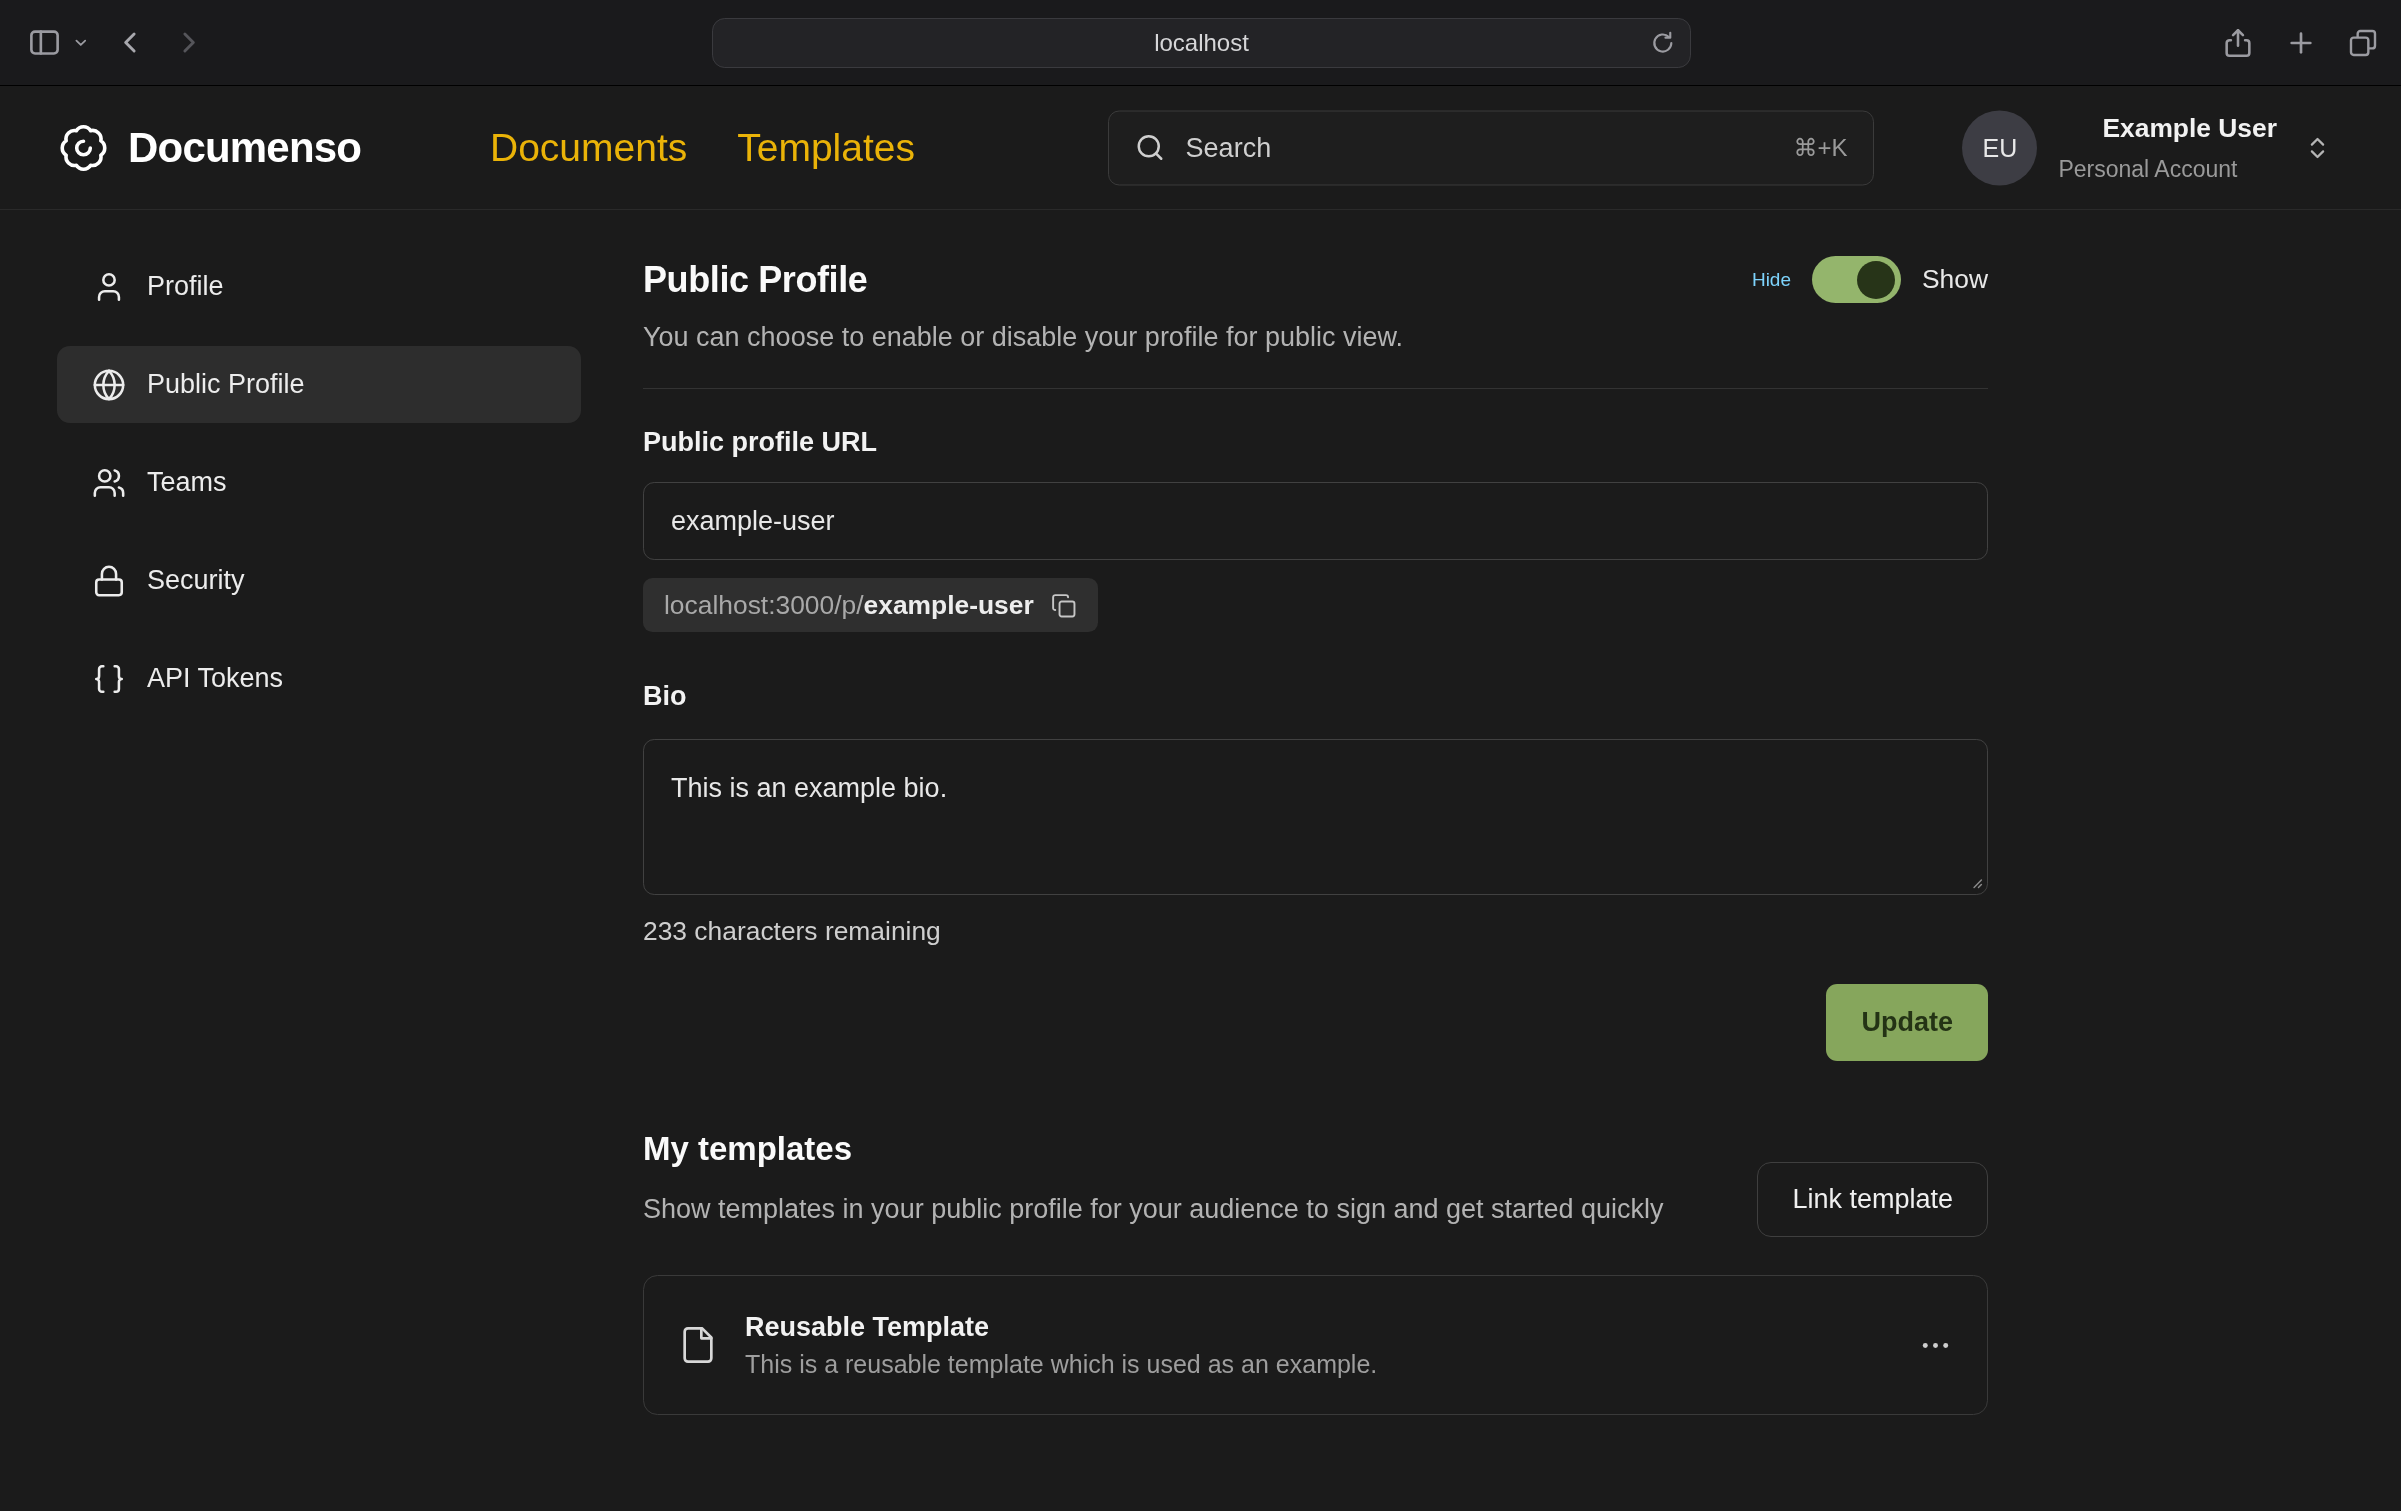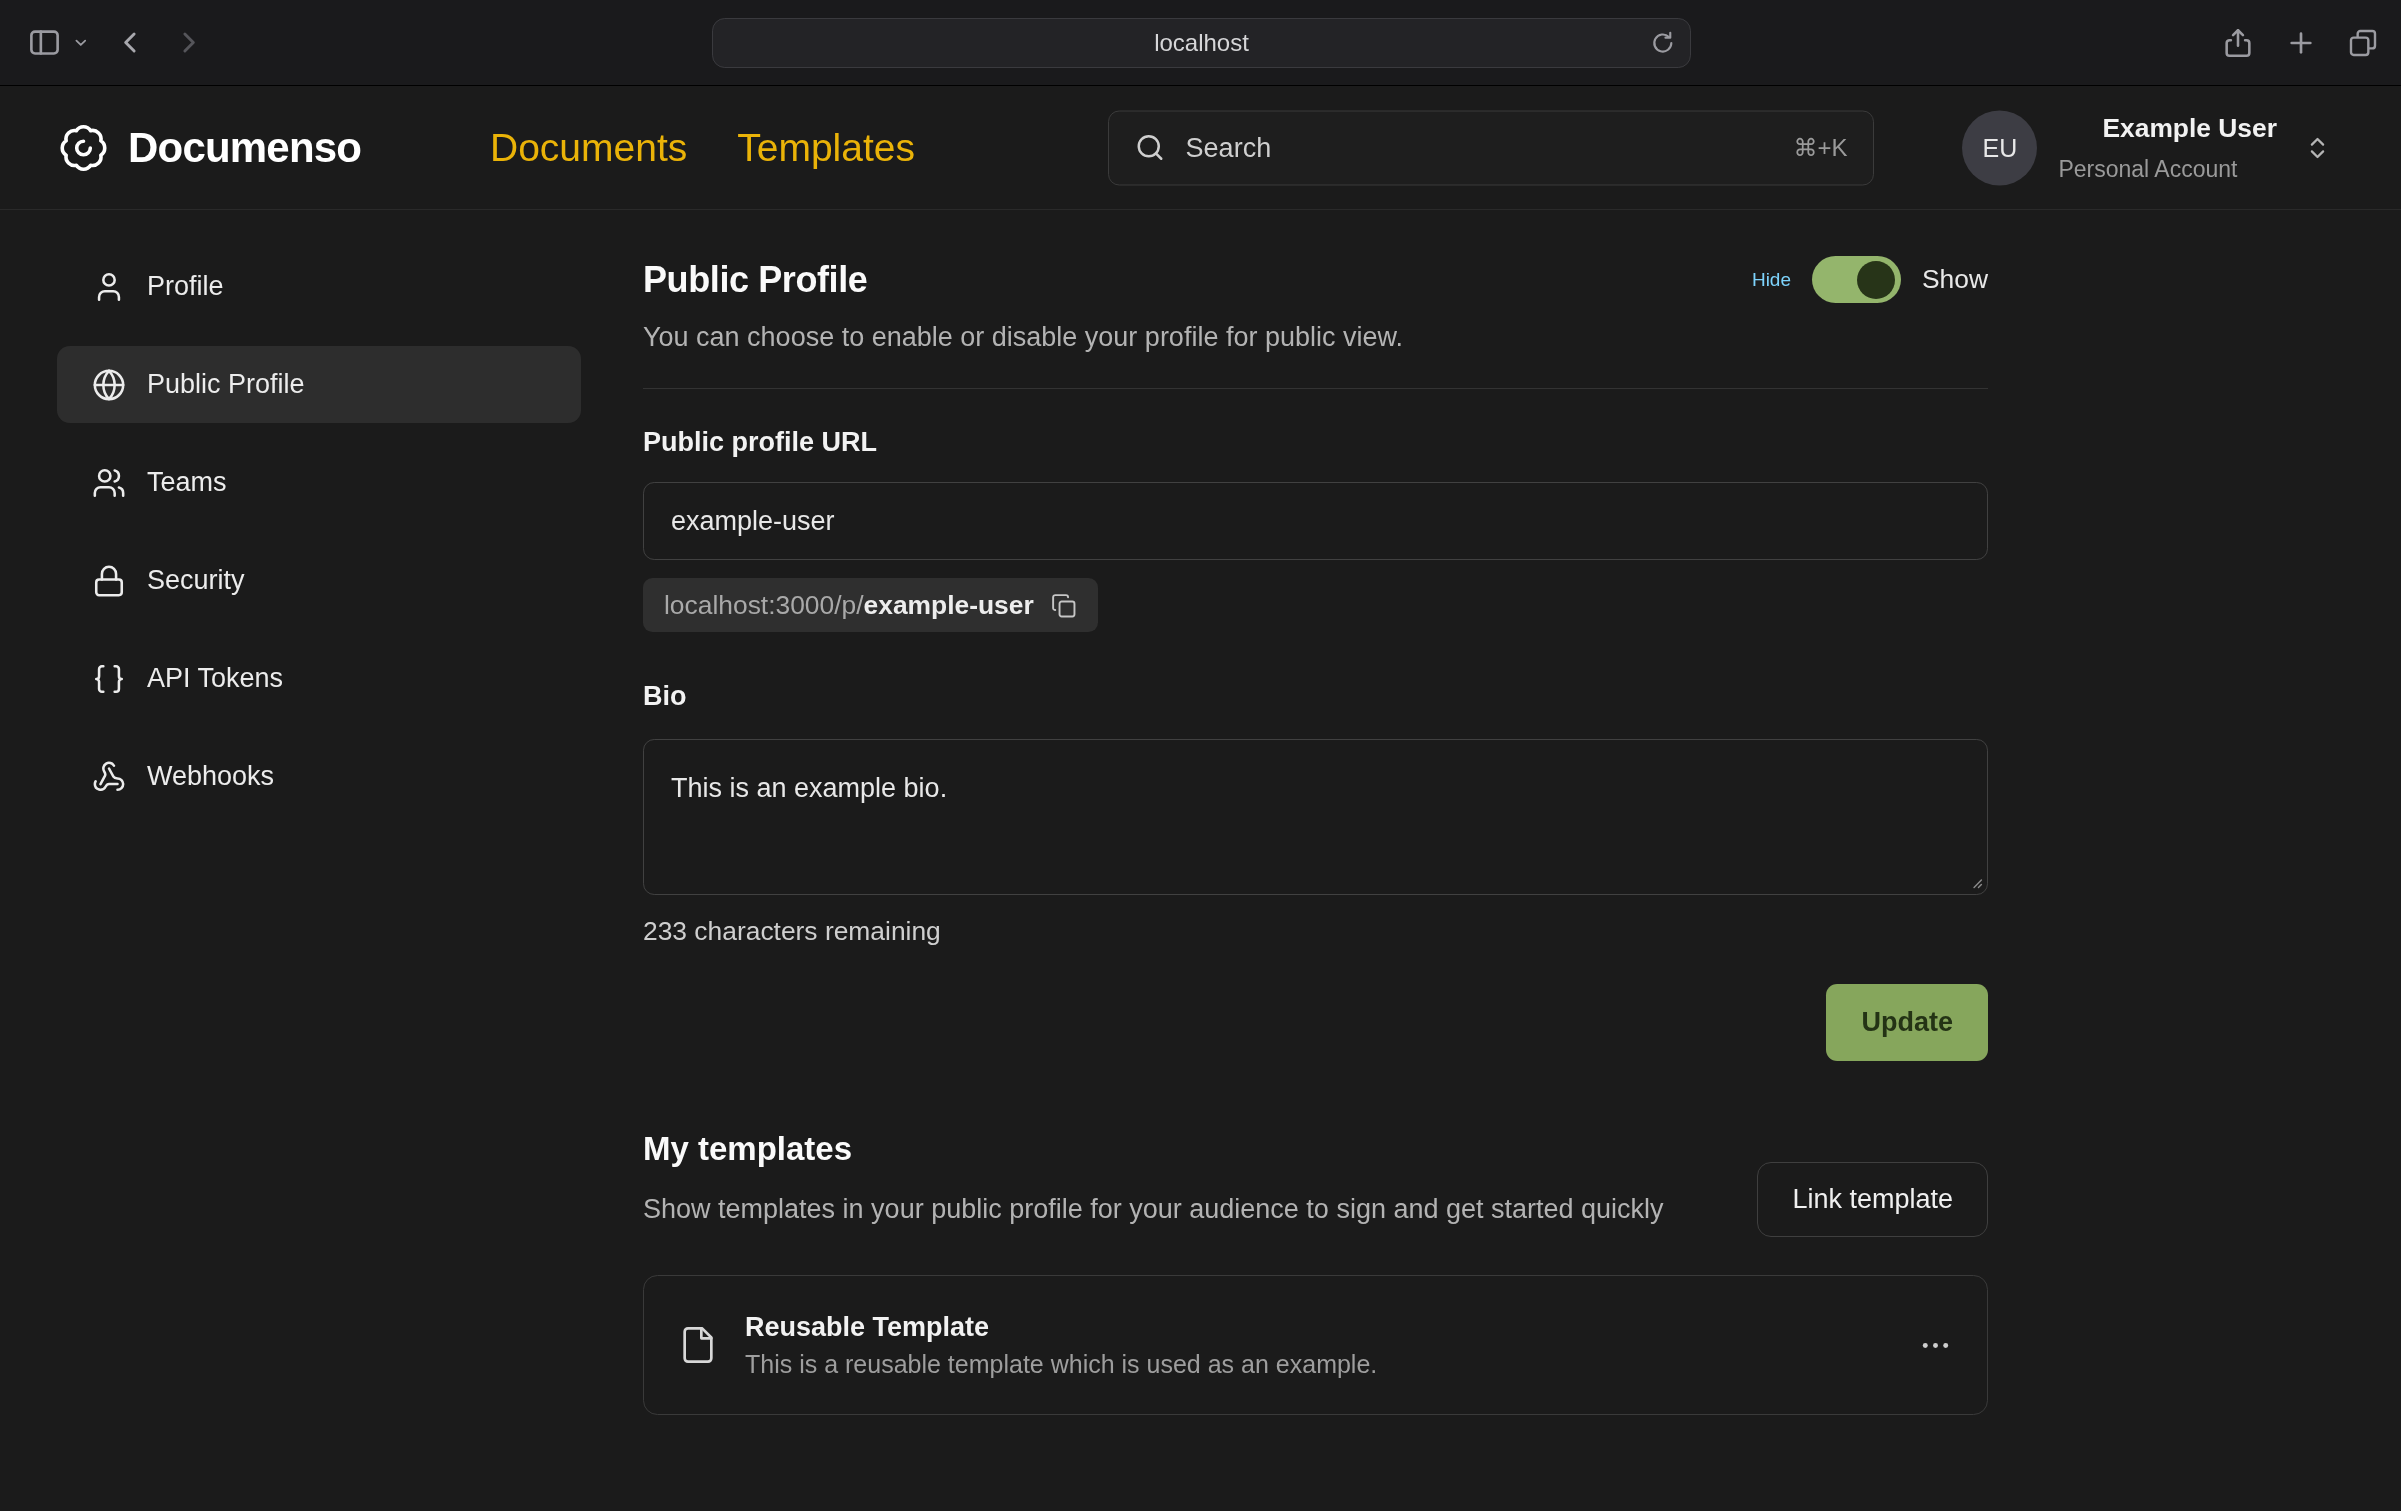--- a/index.html
+++ b/index.html
@@ -261,30 +261,20 @@
         <span>Security</span>
       </div>
       <div class="side-item">
         <span style="display:flex;">
             <svg width="34" height="34" viewBox="0 0 24 24" fill="none" stroke="currentColor" stroke-width="1.8" stroke-linecap="round" stroke-linejoin="round">
               <path d="M8 3H7a2 2 0 0 0-2 2v5a2 2 0 0 1-2 2 2 2 0 0 1 2 2v5c0 1.1.9 2 2 2h1"></path>
               <path d="M16 21h1a2 2 0 0 0 2-2v-5c0-1.1.9-2 2-2a2 2 0 0 1-2-2V5a2 2 0 0 0-2-2h-1"></path>
             </svg>
           </span>
         <span>API Tokens</span>
-      </div>
-      <div class="side-item">
-        <span style="display:flex;">
-            <svg width="34" height="34" viewBox="0 0 24 24" fill="none" stroke="currentColor" stroke-width="1.8" stroke-linecap="round" stroke-linejoin="round">
-              <path d="M18 16.98h-5.99c-1.1 0-1.95.94-2.48 1.9A4 4 0 0 1 2 17c.01-.7.2-1.4.57-2"></path>
-              <path d="m6 17 3.13-5.78c.53-.97.1-2.18-.5-3.1a4 4 0 1 1 6.89-4.06"></path>
-              <path d="m12 6 3.13 5.73C15.66 12.7 16.9 13 18 13a4 4 0 0 1 0 8"></path>
-            </svg>
-          </span>
-        <span>Webhooks</span>
       </div>
     </aside>
 
     <main class="main">
       <div class="title-row">
         <h1 class="page-title">Public Profile</h1>
         <div class="toggle-cluster">
           <span class="toggle-label-hide">Hide</span>
           <button class="switch">
             <span class="switch-thumb"></span>

